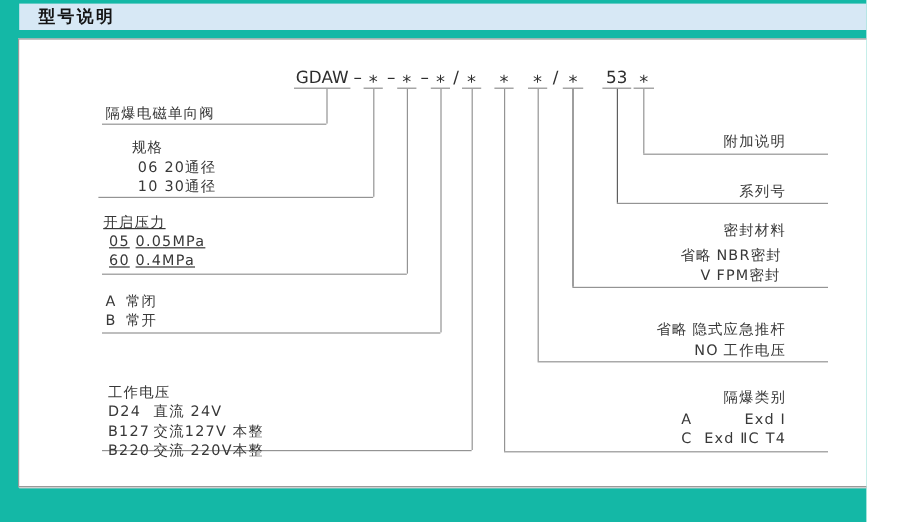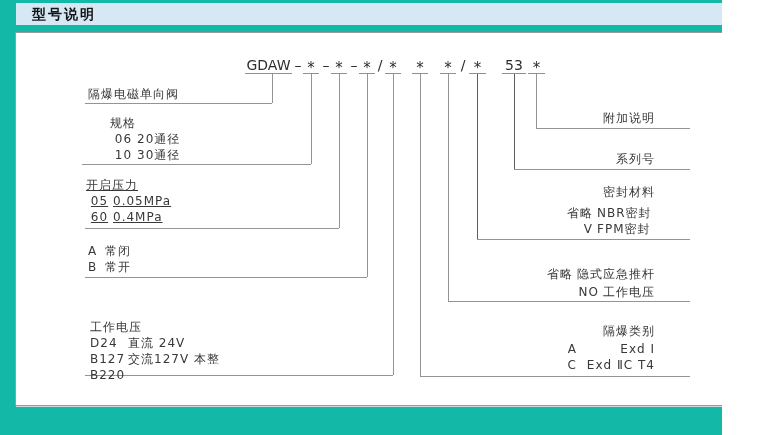--- a/index.html
+++ b/index.html
@@ -131,20 +131,21 @@
     <div class="row">
       <span class="code cw38">D24</span>
       <span>直流 24V</span>
     </div>
     <div class="row">
       <span class="code cw38">B127</span>
       <span>交流127V 本整</span>
     </div>
     <div class="row">
       <span class="code cw38">B220</span>
+      <span>交流 220V本整</span>
     </div>
   </div>
 
   <div class="sec sec-r" style="right:67px;top:111px;">
     <div class="t">附加说明</div>
   </div>
 
   <div class="sec sec-r" style="right:67px;top:152px;">
     <div class="t">系列号</div>
   </div>

